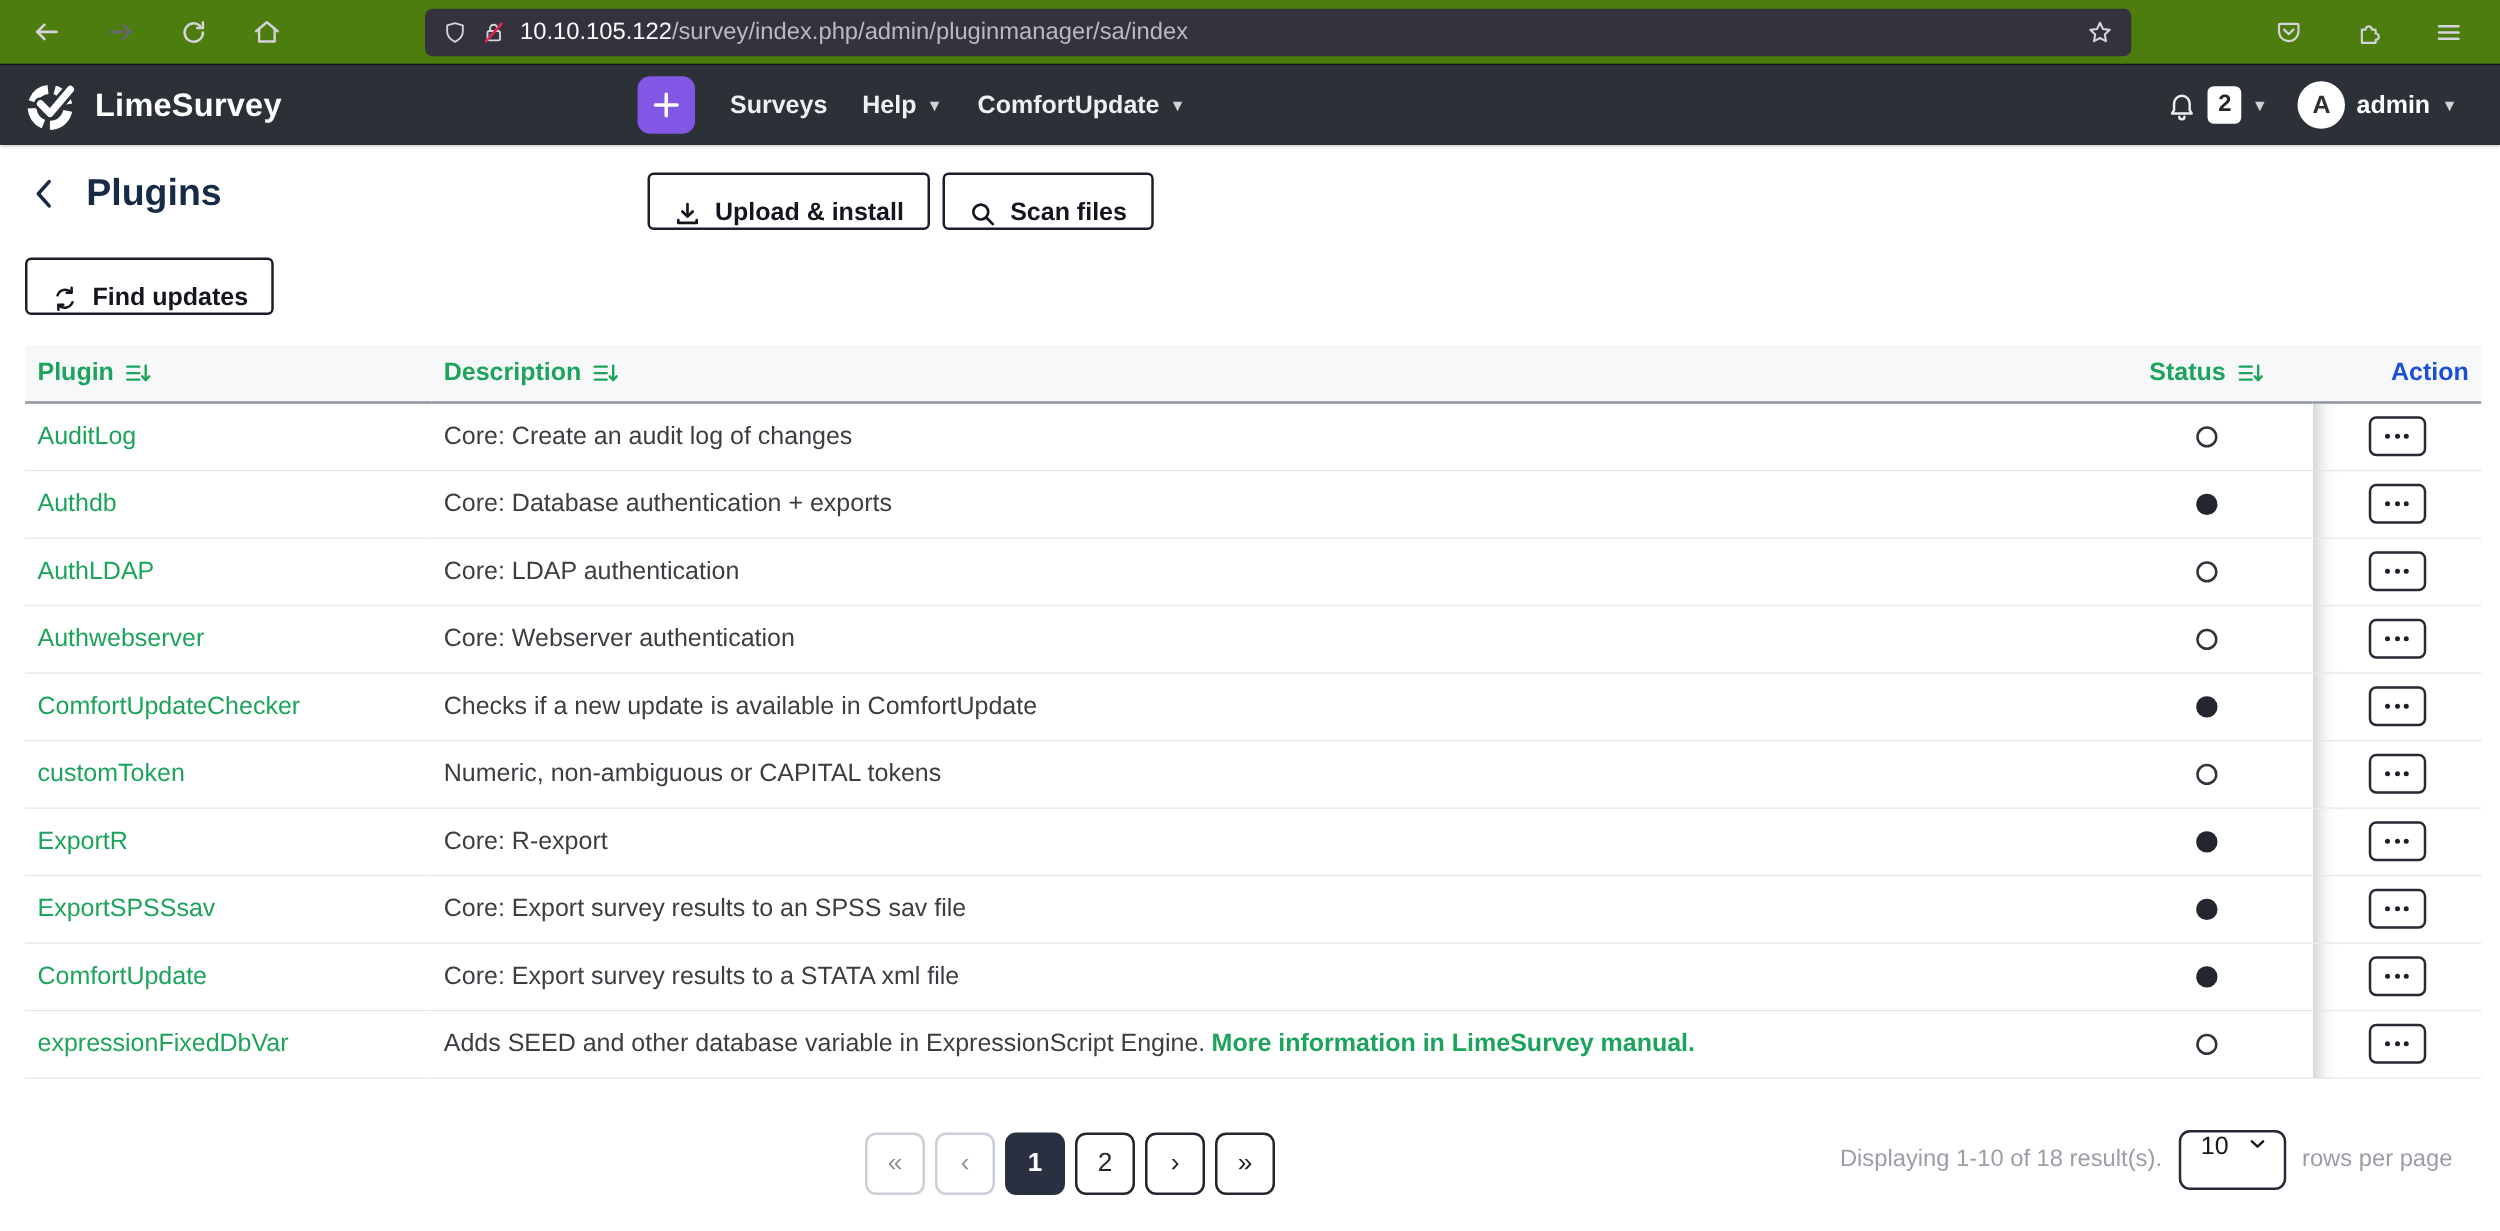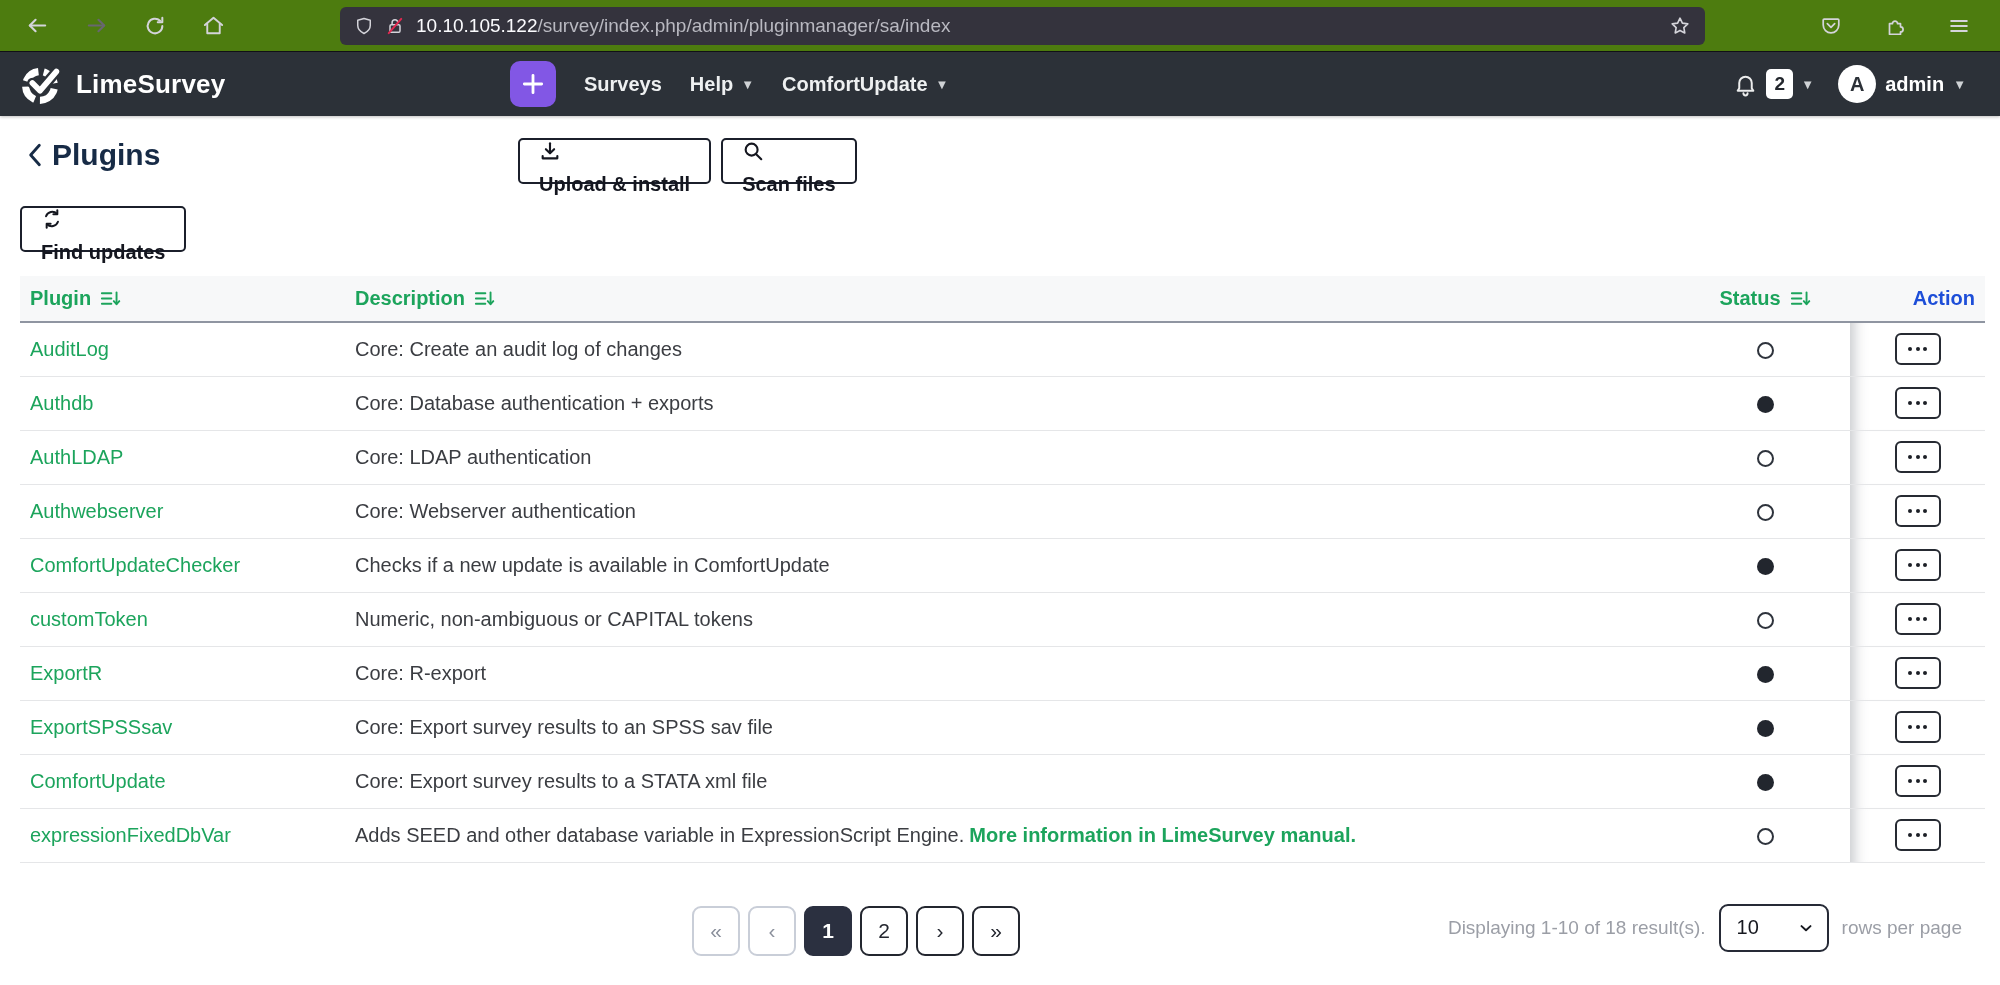--- a/index.html
+++ b/index.html
@@ -33,27 +33,27 @@
   .bell-wrap { display:flex; align-items:center; gap:8px; cursor:pointer; margin-right:14px; }
   .notif-badge { min-width:27px; height:30px; background:#ffffff; border-radius:5px; color:#23272d;
                  font-size:19px; font-weight:bold; display:flex; align-items:center; justify-content:center; padding:0 5px; }
   .avatar { width:38px; height:38px; border-radius:50%; background:#ffffff; color:#2c3138;
             font-size:20px; font-weight:bold; display:flex; align-items:center; justify-content:center; }
   .user-wrap { display:flex; align-items:center; gap:9px; cursor:pointer; }
   .user-name { font-size:20px; font-weight:bold; color:#ffffff; }
 
   
   .page-head { position:relative; height:86px; }
-  .page-title { position:absolute; left:25px; top:22px; display:flex; align-items:center; gap:7px; }
+  .page-title { position:absolute; left:25px; top:22px; display:flex; align-items:center; gap:24px; }
   .back-chev { color:#172b46; cursor:pointer; }
   .title-text { font-size:30px; font-weight:bold; color:#172b46; }
   .head-btns { position:absolute; left:518px; top:22px; display:flex; gap:10px; }
   .btn-outline { height:46px; background:#fff; border:2px solid #1b1f2b; border-radius:5px;
-                 display:inline-flex; align-items:flex-start; gap:11px; padding:0 19px;
-                 font-size:20px; font-weight:bold; color:#14161f; cursor:pointer;flex-direction:column; }
+                 display:inline-flex; align-items:flex-end; gap:11px; padding:0 19px;
+                 font-size:20px; font-weight:bold; color:#14161f; cursor:pointer; }
   .find-updates { margin:4px 0 24px 20px; }
 
   
   table.plugins { border-collapse:collapse; width:1965px; margin-left:20px; table-layout:fixed; }
   col.c-plugin { width:325px; } col.c-desc { width:auto; } col.c-status { width:170px; } col.c-action { width:135px; }
   thead th { background:#f7f8f9; font-size:20px; font-weight:bold; color:#1ca45c; text-align:left;
              padding:11px 10px; border-bottom:2px solid #8f95a1; }
   thead th .th-inner { display:inline-flex; align-items:center; gap:9px; cursor:pointer; }
   thead th.h-status { text-align:center; }
   thead th.h-action { text-align:right; color:#1d4ed8; cursor:default; }
@@ -73,22 +73,22 @@
   
   .table-footer { position:relative; height:113px; }
   .pagination { position:absolute; left:692px; top:43px; display:flex; gap:8px; }
   .page-btn { width:48px; height:50px; border-radius:9px; background:#fff; border:2px solid #23262f;
               display:flex; align-items:center; justify-content:center; font-size:21px; color:#23262f;
               cursor:pointer; text-decoration:none; }
   .page-btn.disabled { border-color:#c9ced8; color:#8a8f9b; cursor:default; }
   .page-btn.active { background:#2b3040; border-color:#2b3040; color:#ffffff; font-weight:bold; cursor:default; }
   .footer-right { position:absolute; right:38px; top:41px; display:flex; align-items:center; gap:13px; }
   .summary { font-size:19px; color:#9b9ea6; }
-  .rpp-select { width:110px; height:48px; border:2px solid #262a36; border-radius:9px; background:#fff;
-                display:flex; align-items:center; justify-content:space-between; padding:0 12px 0 16px;
+  .rpp-select { width:86px; height:48px; border:2px solid #262a36; border-radius:9px; background:#fff;
+                display:flex; justify-content:space-between; padding:0 12px 0 16px;
                 cursor:pointer; }
   .rpp-value { font-size:20px; color:#16181f; }
   .rpp-label { font-size:19px; color:#9b9ea6; }
 </style>
 </head>
 <body>
 
 
 
 

